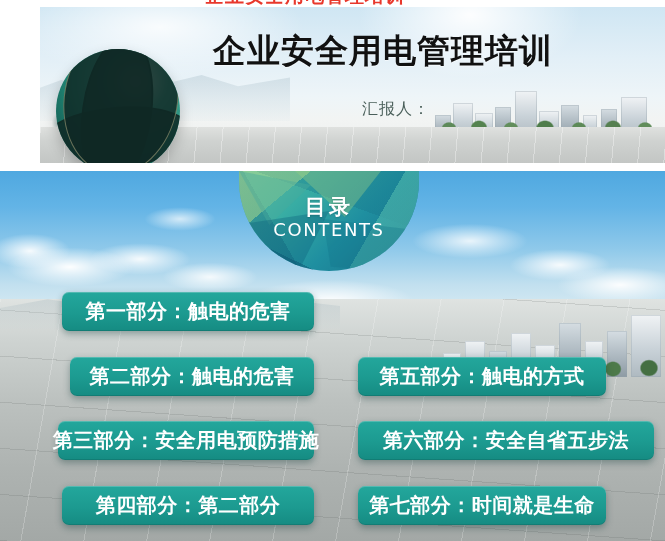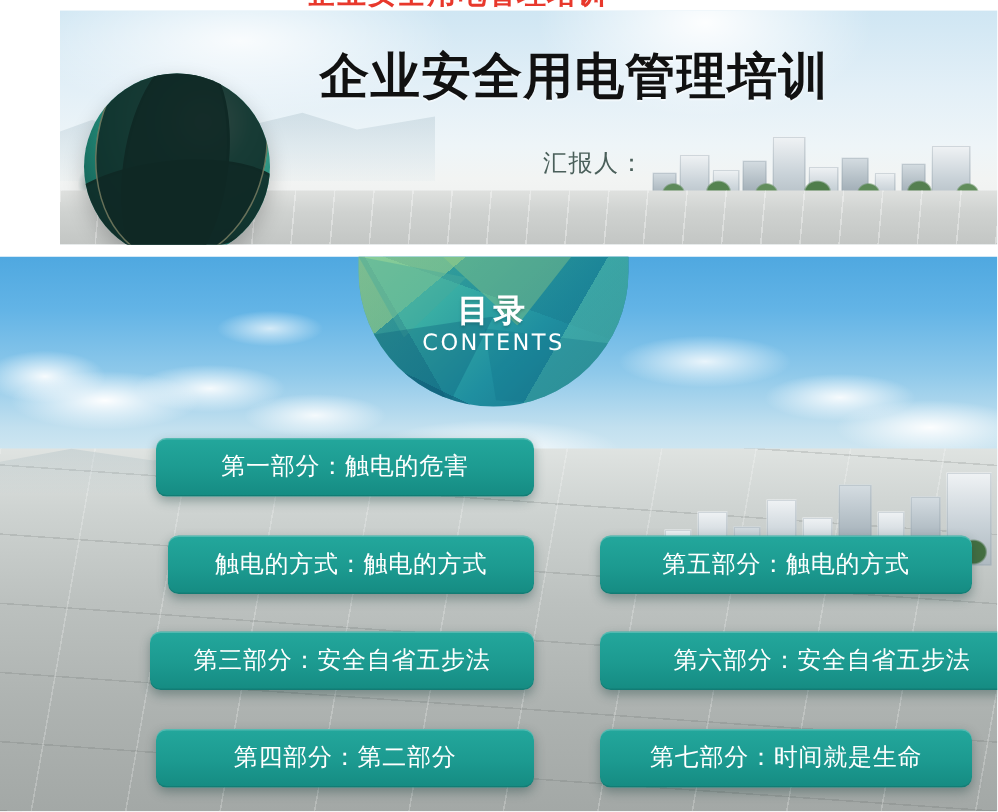--- a/index.html
+++ b/index.html
@@ -119,30 +119,30 @@
   .f2{left:56px;top:0;width:86px;height:46px;background:rgba(150,206,132,.4);
       clip-path:polygon(0 0,100% 0,58% 100%);}
   .f3{left:10px;top:40px;width:80px;height:60px;background:rgba(12,94,124,.35);
       clip-path:polygon(0 20%,100% 0,62% 100%,0 86%);}
   .f4{left:84px;top:48px;width:96px;height:52px;background:rgba(18,112,136,.3);
       clip-path:polygon(0 0,100% 22%,70% 100%,8% 92%);}
   .badge-cn{position:absolute;left:0;right:0;top:22px;text-align:center;
      font-size:21px;font-weight:bold;color:#fff;letter-spacing:3px;
      text-shadow:0 1px 2px rgba(0,0,0,.18);}
   .badge-en{position:absolute;left:0;right:0;top:48px;text-align:center;
-     font-size:15px;color:#fff;letter-spacing:1.6px;}
+     font-size:18px;color:#fff;letter-spacing:1.6px;}
 
   
   .btn{position:absolute;background:linear-gradient(180deg,#23a79c 0%,#1c9a90 55%,#158b82 100%);
-     border-radius:7px;color:#fff;font-size:16px;font-weight:normal;letter-spacing:.5px;
+     border-radius:7px;color:#fff;font-size:20px;font-weight:bold;letter-spacing:.5px;
      display:flex;align-items:center;justify-content:center;white-space:nowrap;
      box-shadow:0 3px 7px rgba(20,60,58,.38),
                 inset 0 1px 0 rgba(255,255,255,.22),
                 inset 0 -1px 0 rgba(0,0,0,.10);
-     cursor:pointer;margin-left:42px;}
+     cursor:pointer;}
 </style>
 </head>
 <body>
 
 <div class="page">
 
   <div class="cut-strip">
     <div class="redtext">企业安全用电管理培训</div>
   </div>
 
@@ -199,21 +199,21 @@
       <div class="facet f1"></div>
       <div class="facet f2"></div>
       <div class="facet f3"></div>
       <div class="facet f4"></div>
       <div class="badge-cn">目录</div>
       <div class="badge-en">CONTENTS</div>
     </div>
 
     <div id="menu-buttons">
         <div class="btn" style="left: 62px; top: 121px; width: 252px; height: 39px;">第一部分：触电的危害</div>
-        <div class="btn" style="left: 70px; top: 186px; width: 244px; height: 39px;">触电的方式：触电的方式</div>
-        <div class="btn" style="left: 58px; top: 250px; width: 256px; height: 39px;">第三部分：安全自省五步法</div>
+        <div class="btn" style="left: 70px; top: 186px; width: 244px; height: 39px;">第二部分：触电的危害</div>
+        <div class="btn" style="left: 58px; top: 250px; width: 256px; height: 39px;">第三部分：安全用电预防措施</div>
         <div class="btn" style="left: 62px; top: 315px; width: 252px; height: 39px;">第四部分：第二部分</div>
         <div class="btn" style="left: 358px; top: 186px; width: 248px; height: 39px;">第五部分：触电的方式</div>
         <div class="btn" style="left: 358px; top: 250px; width: 296px; height: 39px;">第六部分：安全自省五步法</div>
         <div class="btn" style="left: 358px; top: 315px; width: 248px; height: 39px;">第七部分：时间就是生命</div>
       </div>
   </div>
 </div>
 
 </body></html>

